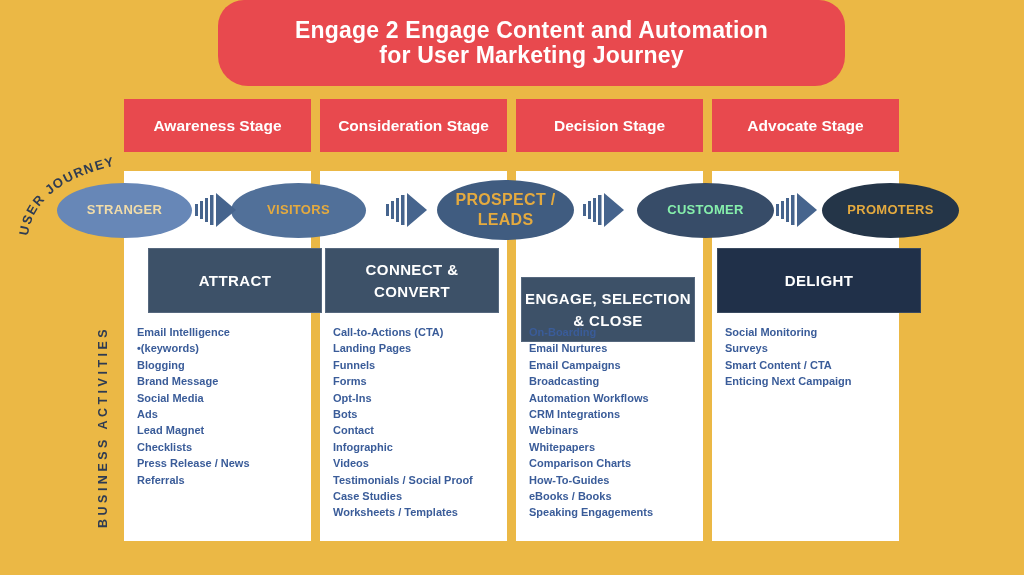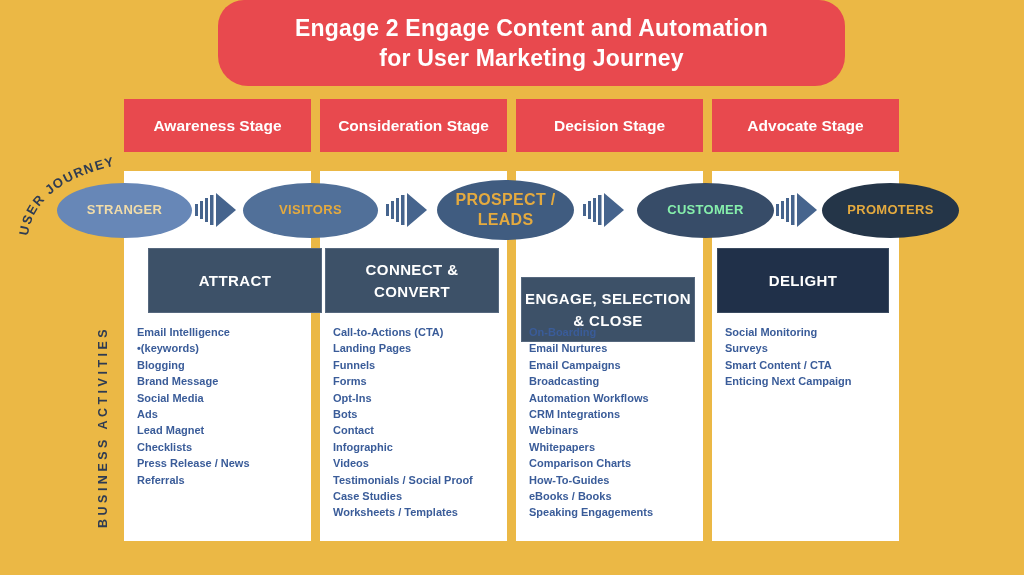--- a/index.html
+++ b/index.html
@@ -15,21 +15,21 @@
   }
   
   .title-box{
     position:absolute;left:218px;top:0;width:627px;height:86px;
     background:#E8494E;
     border-radius:26px 26px 30px 30px;
     display:flex;align-items:center;justify-content:center;
   }
   .title-text{
     color:#ffffff;font-size:23px;font-weight:bold;text-align:center;
-    white-space:pre-line;line-height:30px;letter-spacing:.2px;
+    white-space:pre-line;line-height:25px;letter-spacing:.2px;
   }
   
   .stage-box{
     position:absolute;top:99px;height:53px;width:187px;
     background:#E8494E;color:#ffffff;
     font-size:15.5px;font-weight:bold;
     display:flex;align-items:center;justify-content:center;
   }
   .s1{left:124px}.s2{left:320px}.s3{left:516px}.s4{left:712px}
   
@@ -46,40 +46,40 @@
   }
   
   .uj-svg{position:absolute;left:16px;top:156px;}
   
   .ellipse{
     position:absolute;top:183px;height:55px;border-radius:50%;
     display:flex;align-items:center;justify-content:center;text-align:center;
     font-weight:bold;font-size:13px;letter-spacing:.3px;line-height:1.25;
   }
   .e1{left:57px;width:135px;background:#6787B7;color:#F1DCA9;}
-  .e2{left:243px;width:135px;background:#517099;color:#E4AA3F;}
+  .e2{left:231px;width:135px;background:#517099;color:#E4AA3F;}
   .e3{left:437px;width:137px;top:180px;height:60px;background:#405C80;color:#E4AA3F;font-size:16px;padding:0 16px;box-sizing:border-box;}
   .e4{left:637px;width:137px;background:#374C68;color:#86efac;}
   .e5{left:822px;width:137px;background:#243548;color:#E4AA3F;}
   
   .arrow{position:absolute;top:192px;width:44px;height:36px;}
   .a1{left:195px}.a2{left:386px}.a3{left:583px}.a4{left:776px}
   
   .act-header{
     position:absolute;top:248px;height:65px;
     background:#3D5168;color:#ffffff;
     font-size:15px;font-weight:bold;text-align:center;
     display:flex;align-items:center;justify-content:center;
     white-space:pre-line;line-height:1.45;letter-spacing:.4px;
     border:1px solid #56687e;box-sizing:border-box;
   }
   .h1{left:129px;width:174px;margin-left:19px;}
   .h2{left:325px;width:174px;}
   .h3{left:521px;width:174px;margin-top:29px;}
-  .h4{left:717px;width:172px;background:#203049;border-color:#3a4a60;}
+  .h4{left:717px;width:204px;background:#203049;border-color:#3a4a60;}
   
   .list{
     position:absolute;top:324px;width:176px;
     color:#3A5C99;font-size:11px;font-weight:bold;line-height:16.4px;
   }
   .l1{left:137px}.l2{left:333px}.l3{left:529px}.l4{left:725px}
 </style>
 </head>
 <body>
 

